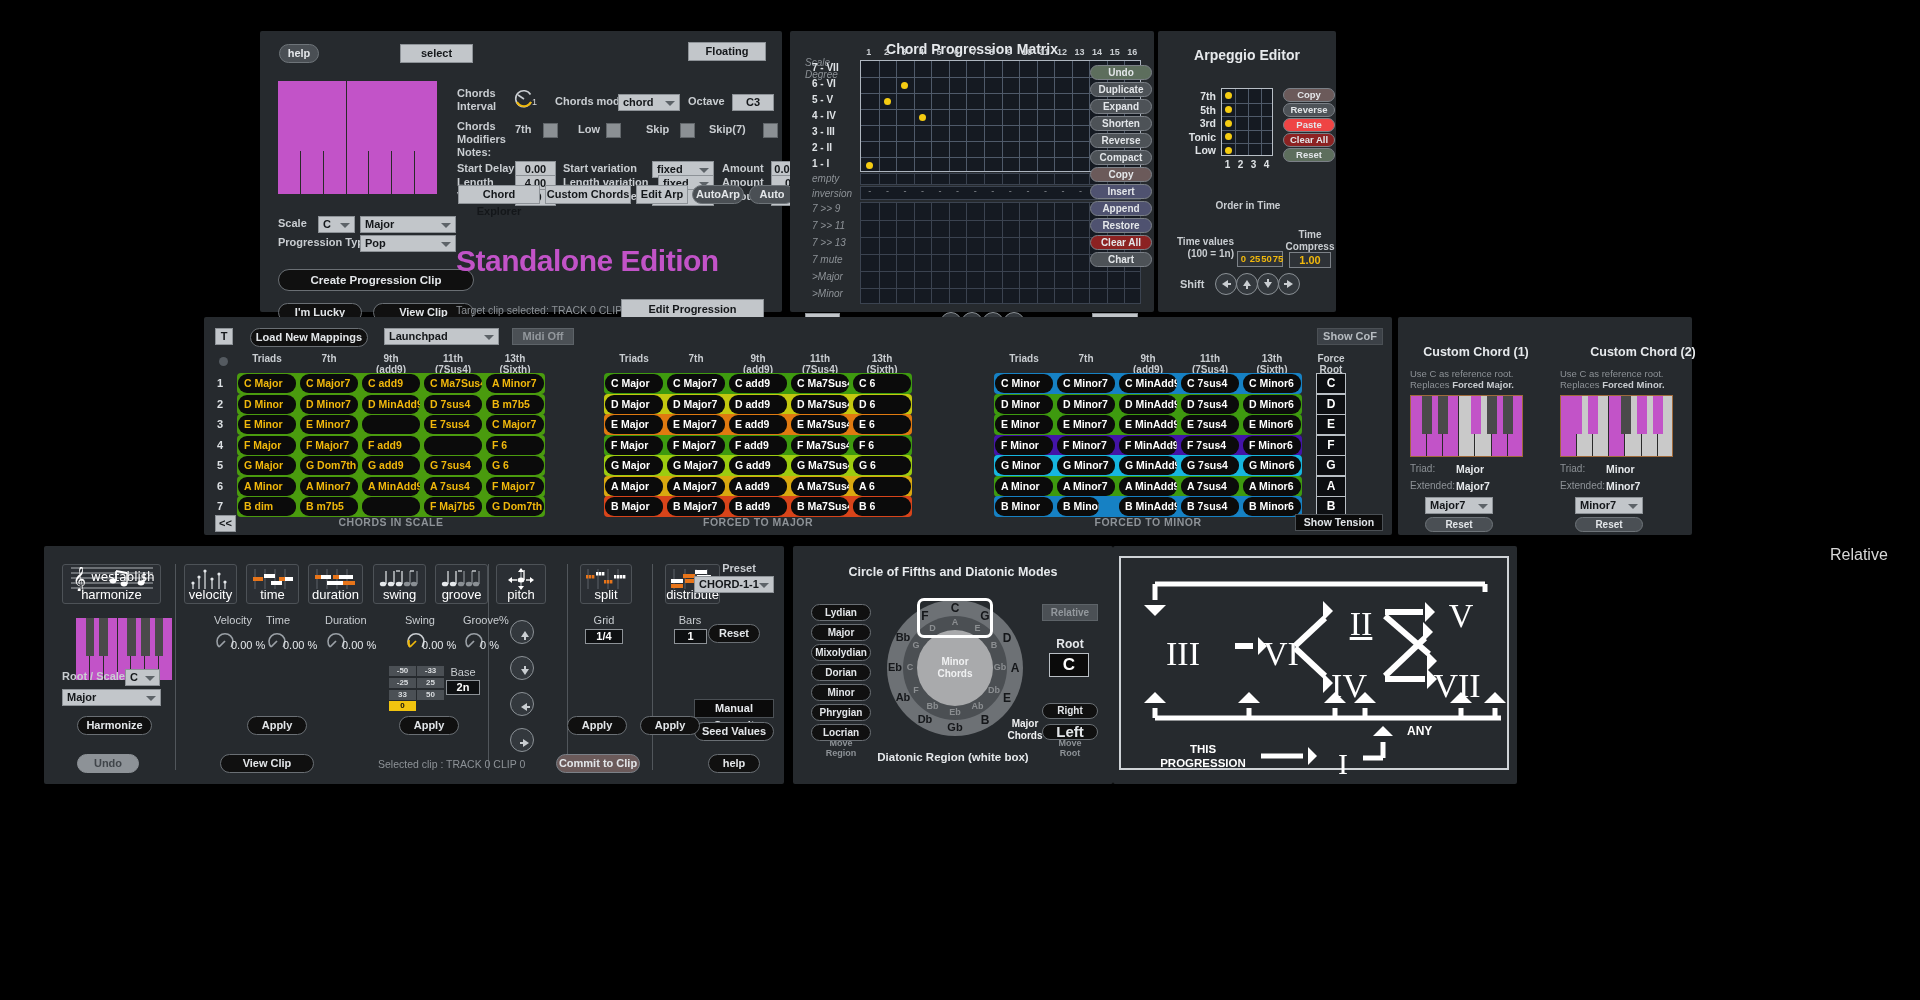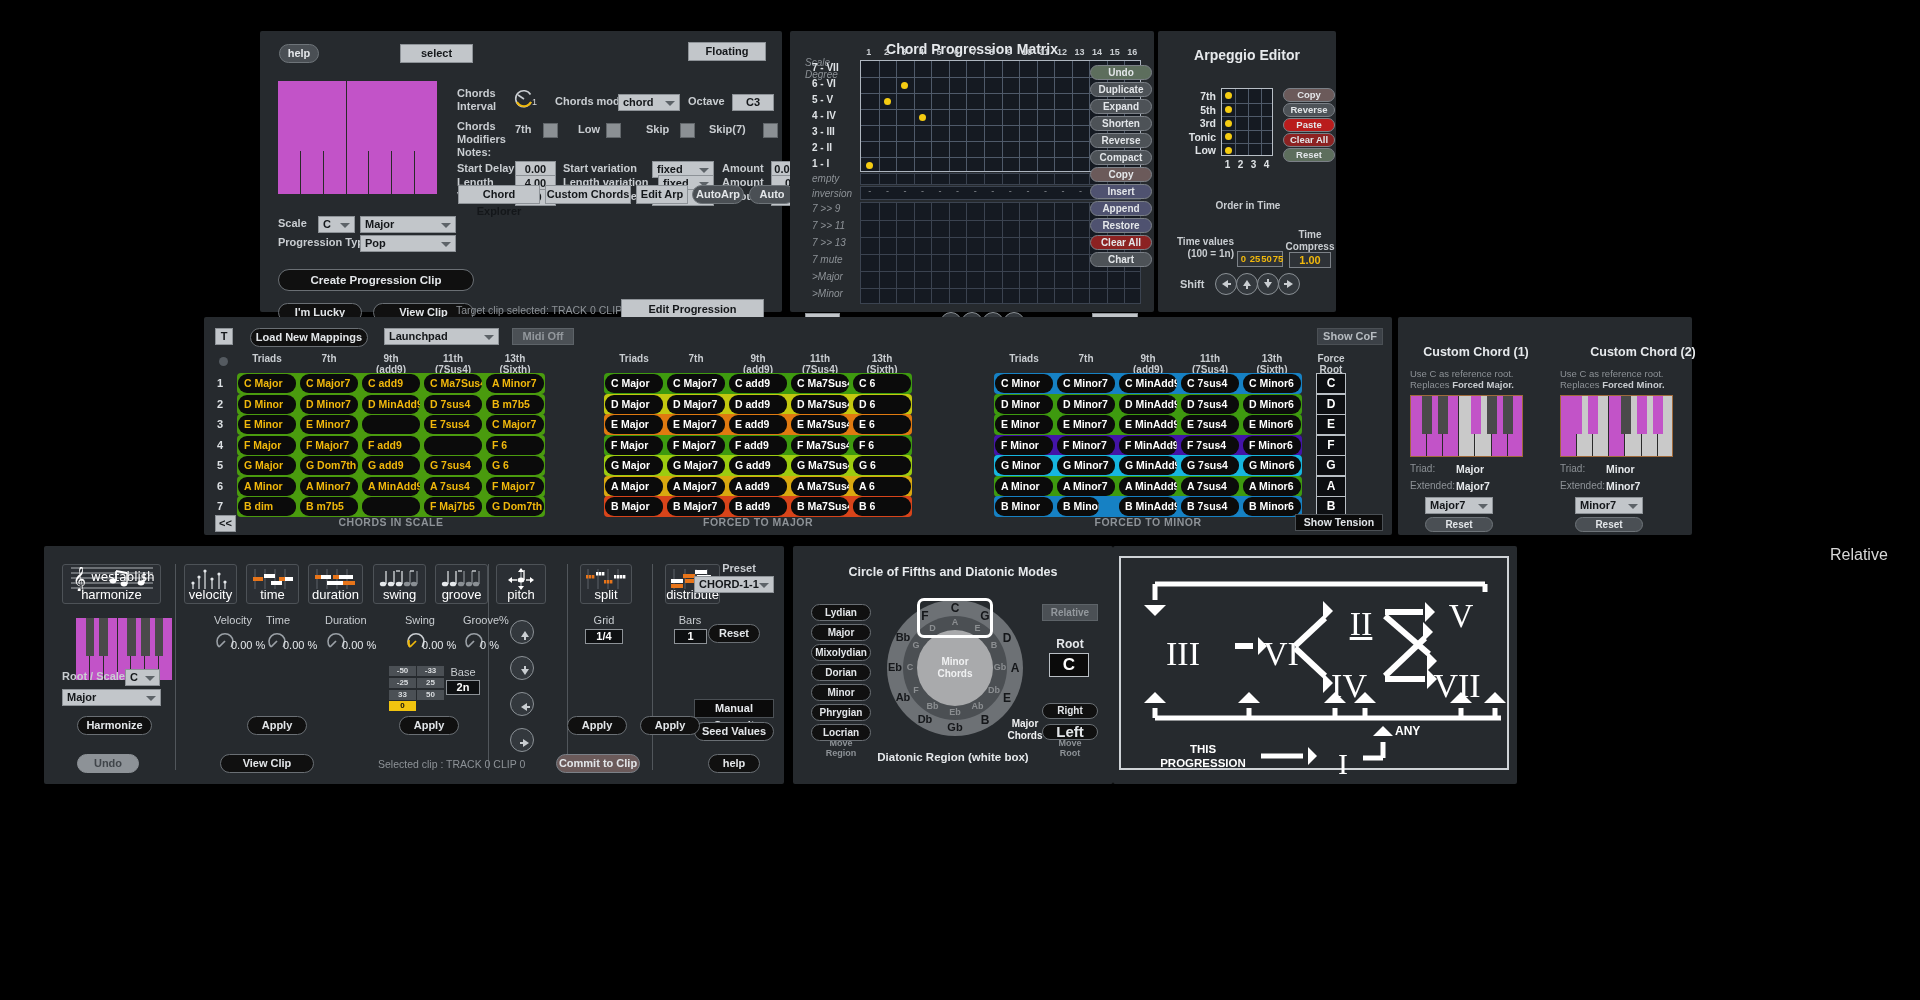--- a/index.html
+++ b/index.html
@@ -175,20 +175,21 @@
       <div class="btnbar" style="position:absolute;left:285px;top:154px;width:86px;">Custom Chords</div>
       <div class="btnbar" style="position:absolute;left:376px;top:154px;width:52px;">Edit Arp</div>
       <div class="pill" style="position:absolute;left:432px;top:154px;width:52px;">AutoArp</div>
       <div class="pill" style="position:absolute;left:489px;top:154px;width:46px;">Auto</div>
     </div>
 
   <div class="pill dark" style="position:absolute;left:18px;top:238px;width:196px;height:22px;line-height:20px;border-radius:11px;font-size:11.5px;">Create Progression Clip</div>
   <div class="pill dark" style="position:absolute;left:18px;top:272px;width:84px;">I'm Lucky</div>
   <div class="pill dark" style="position:absolute;left:113px;top:272px;width:101px;">View Clip</div>
 
+  <div style="position:absolute;left:196px;top:213px;font-size:30px;font-weight:bold;color:#c253c8;letter-spacing:-0.5px;white-space:nowrap;">Standalone Edition</div>
 
   <div class="muted" style="position:absolute;left:196px;top:273px;font-size:10.5px;">Target clip selected: TRACK 0 CLIP 0</div>
   <div class="btnbar" style="position:absolute;left:361px;top:268px;width:143px;height:21px;line-height:19px;">Edit Progression</div>
 </div>
 
 <div class="panel" id="p-mtx" style="left:790px; top:31px; width:364px; height:281px;">
   <div class="ttl" style="position:absolute;left:0;top:10px;width:100%;">Chord Progression Matrix</div>
 
   <div class="muted" style="position:absolute;left:15px;top:26px;font-size:10px;font-style:italic;line-height:12px;">
     <div>Scale</div>
@@ -399,21 +400,21 @@
       <span style="position:absolute;left:63.0px;top:128px;width:13px;text-align:center;font-size:10px;font-weight:bold;color:#dfe3e6;">1</span>
       <span style="position:absolute;left:76.0px;top:128px;width:13px;text-align:center;font-size:10px;font-weight:bold;color:#dfe3e6;">2</span>
       <span style="position:absolute;left:89.0px;top:128px;width:13px;text-align:center;font-size:10px;font-weight:bold;color:#dfe3e6;">3</span>
       <span style="position:absolute;left:102.0px;top:128px;width:13px;text-align:center;font-size:10px;font-weight:bold;color:#dfe3e6;">4</span>
     </div>
   <div class="muted" style="position:absolute;left:55px;top:169px;width:70px;text-align:center;font-size:10px;font-weight:bold;color:#c9cdd1;">Order in Time</div>
 
   <div id="arp-btns">
       <div class="pill" style="position:absolute;left:125px;top:57px;width:52px;height:14px;line-height:12px;font-size:9.5px;background:#6b5a5a;border-color:#7b8087;">Copy</div>
       <div class="pill" style="position:absolute;left:125px;top:72px;width:52px;height:14px;line-height:12px;font-size:9.5px;background:#4d5257;border-color:#7b8087;">Reverse</div>
-      <div class="pill" style="position:absolute;left:125px;top:87px;width:52px;height:14px;line-height:12px;font-size:9.5px;background:#b91c1c;border-color:#7b8087;">Paste</div>
+      <div class="pill" style="position:absolute;left:125px;top:87px;width:52px;height:14px;line-height:12px;font-size:9.5px;background:#ef4444;border-color:#7b8087;">Paste</div>
       <div class="pill" style="position:absolute;left:125px;top:102px;width:52px;height:14px;line-height:12px;font-size:9.5px;background:#8c2222;border-color:#7b8087;">Clear All</div>
       <div class="pill" style="position:absolute;left:125px;top:117px;width:52px;height:14px;line-height:12px;font-size:9.5px;background:#5d6e5d;border-color:#7b8087;">Reset</div>
     </div>
 
   <div class="lbl" style="position:absolute;left:4px;top:205px;width:72px;text-align:right;font-size:10px;font-weight:bold;line-height:12px;">
     <div>Time values</div>
     <div>(100 = 1n)</div>
   </div>
   <div id="arp-times">
       <div style="position:absolute;left:79px;top:220px;width:46px;height:16px;background:#2e3237;border:1px solid #7d8288;"></div>
@@ -1137,15 +1138,15 @@
       <div style="position:absolute;left:168px;top:108px;transform:translate(-50%,-50%);font-family:'Liberation Serif',serif;font-size:34px;color:#fff;white-space:nowrap;">VI</div>
       <div style="position:absolute;left:248px;top:78px;transform:translate(-50%,-50%);font-family:'Liberation Serif',serif;font-size:34px;color:#fff;white-space:nowrap;text-decoration:underline;">II</div>
       <div style="position:absolute;left:236px;top:140px;transform:translate(-50%,-50%);font-family:'Liberation Serif',serif;font-size:34px;color:#fff;white-space:nowrap;">IV</div>
       <div style="position:absolute;left:348px;top:70px;transform:translate(-50%,-50%);font-family:'Liberation Serif',serif;font-size:34px;color:#fff;white-space:nowrap;">V</div>
       <div style="position:absolute;left:344px;top:140px;transform:translate(-50%,-50%);font-family:'Liberation Serif',serif;font-size:34px;color:#fff;white-space:nowrap;">VII</div>
       <div style="position:absolute;left:230px;top:218px;transform:translate(-50%,-50%);font-family:'Liberation Serif',serif;font-size:30px;color:#fff;white-space:nowrap;">I</div>
       <div style="position:absolute;left:40px;top:196px;width:100px;text-align:center;font-size:11.5px;font-weight:bold;color:#fff;line-height:14px;">
       <div>THIS</div>
         <div>PROGRESSION</div>
       </div>
-      <div style="position:absolute;left:282px;top:178px;font-size:12px;font-weight:bold;color:#fff;">ANY</div>
+      <div style="position:absolute;left:294px;top:178px;font-size:12px;font-weight:bold;color:#fff;">ANY</div>
     </div>
 </div>
 
 </body></html>

